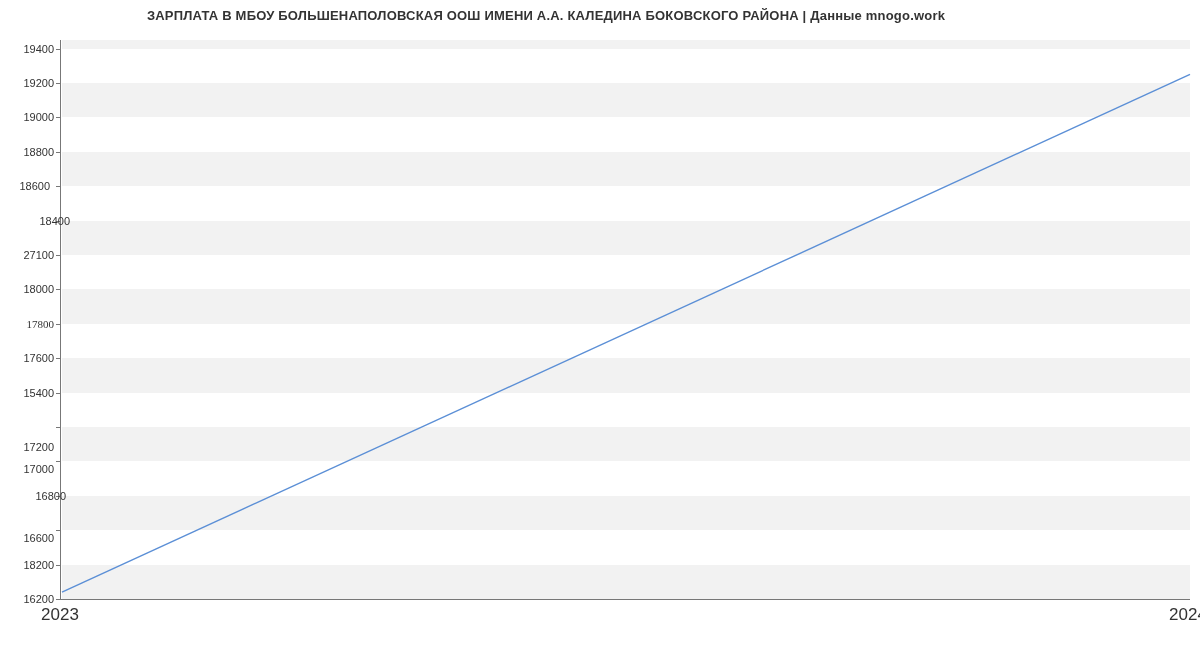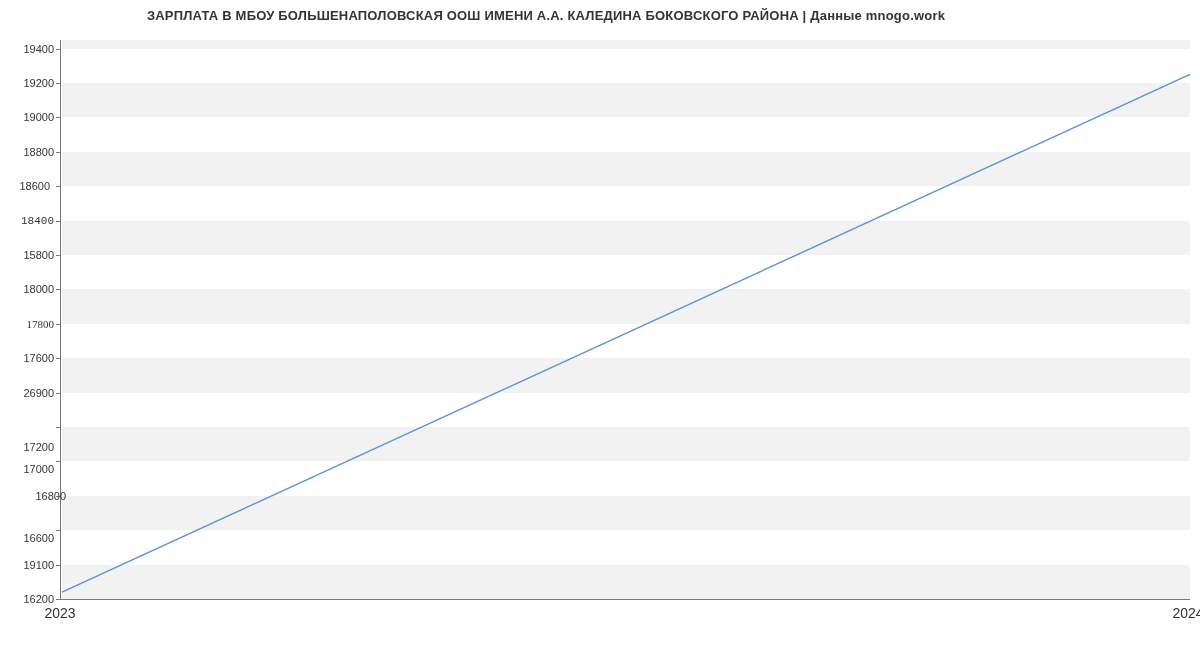--- a/index.html
+++ b/index.html
@@ -51,21 +51,21 @@
   .ytick-mark {
     position: absolute;
     left: -5px;
     width: 5px;
     height: 1px;
     background: #777;
   }
   .xtick-label {
     position: absolute;
     top: 565px;
-    font-size: 14px;
+    font-size: 17px;
     color: #333;
     transform: translateX(-50%);
   }
   svg.line-layer {
     position: absolute;
     left: 1px;
     top: 0;
     width: 1128px;
     height: 559px;
     overflow: visible;
@@ -106,31 +106,31 @@
       <div class="ytick-mark" style="top: 249.4px;"></div>
       <div class="ytick-mark" style="top: 215px;"></div>
       <div class="ytick-mark" style="top: 180.6px;"></div>
       <div class="ytick-mark" style="top: 146.2px;"></div>
       <div class="ytick-mark" style="top: 111.8px;"></div>
       <div class="ytick-mark" style="top: 77.4px;"></div>
       <div class="ytick-mark" style="top: 43px;"></div>
       <div class="ytick-mark" style="top: 8.6px;"></div>
     </div>
 <div class="ytick-label" style="top: 599px; left: 4px; right: auto;">16200</div>
-    <div class="ytick-label" style="top: 564.6px; left: 4px; right: auto;">19100</div>
+    <div class="ytick-label" style="top: 564.6px; left: 4px; right: auto;">18200</div>
     <div class="ytick-label" style="top: 530.2px; left: 4px; right: auto; margin-top: 8px;">16600</div>
     <div class="ytick-label" style="top: 495.8px; left: 16px; right: auto;">16800</div>
     <div class="ytick-label" style="top: 461.4px; left: 4px; right: auto; margin-top: 8px;">17000</div>
     <div class="ytick-label" style="top: 427px; left: 4px; right: auto; margin-top: 20px;">17200</div>
-    <div class="ytick-label" style="top: 392.6px; left: 4px; right: auto;">26900</div>
+    <div class="ytick-label" style="top: 392.6px; left: 4px; right: auto;">15400</div>
     <div class="ytick-label" style="top: 358.2px; left: 4px; right: auto;">17600</div>
     <div class="ytick-label" style="top: 323.8px; left: 4px; right: auto; font-family: Liberation Serif, serif;">17800</div>
     <div class="ytick-label" style="top: 289.4px; left: 4px; right: auto;">18000</div>
-    <div class="ytick-label" style="top: 255px; left: 4px; right: auto;">15800</div>
-    <div class="ytick-label" style="top: 220.6px; left: 4px; right: auto; font-family: Liberation Mono, monospace;">18400</div>
+    <div class="ytick-label" style="top: 255px; left: 4px; right: auto;">27100</div>
+    <div class="ytick-label" style="top: 220.6px; left: 20px; right: auto;">18400</div>
     <div class="ytick-label" style="top: 186.2px; left: 0; right: auto;">18600</div>
     <div class="ytick-label" style="top: 151.8px; left: 4px; right: auto;">18800</div>
     <div class="ytick-label" style="top: 117.4px; left: 4px; right: auto;">19000</div>
     <div class="ytick-label" style="top: 83px; left: 4px; right: auto;">19200</div>
     <div class="ytick-label" style="top: 48.6px; left: 4px; right: auto;">19400</div>
     <div class="xtick-label" style="left: 60px; top: 605px;">2023</div>
     <div class="xtick-label" style="left: 1188px; top: 605px;">2024</div>
   </div>
 
 </body></html>

